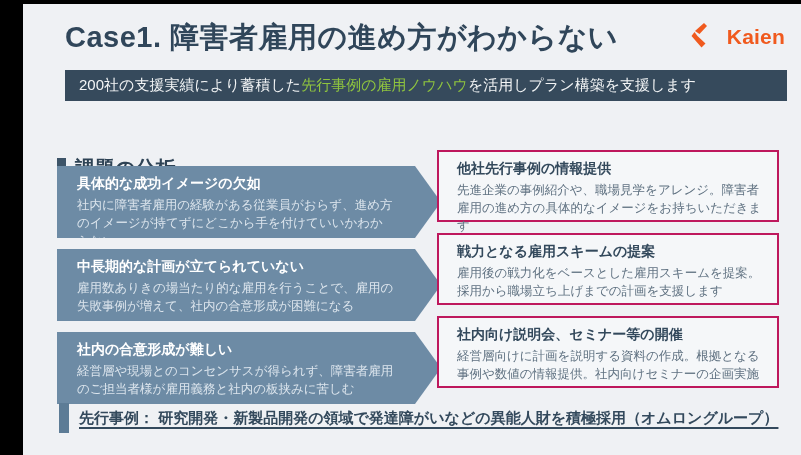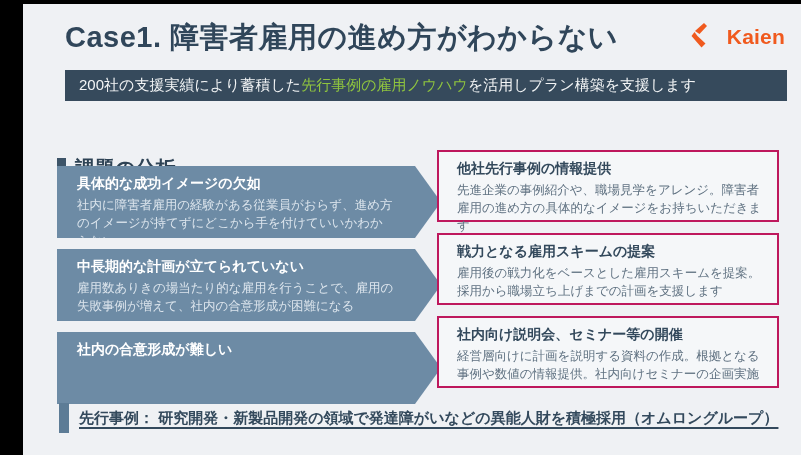--- a/index.html
+++ b/index.html
@@ -177,20 +177,21 @@
     <div class="p-title">中長期的な計画が立てられていない</div>
     <div class="p-body">雇用数ありきの場当たり的な雇用を行うことで、雇用の失敗事例が増えて、社内の合意形成が困難になる</div>
   </div>
   <div class="solution-box row-1">
     <div class="s-title">戦力となる雇用スキームの提案</div>
     <div class="s-body">雇用後の戦力化をベースとした雇用スキームを提案。採用から職場立ち上げまでの計画を支援します</div>
   </div>
 
   <div class="problem-box row-2">
     <div class="p-title">社内の合意形成が難しい</div>
+    <div class="p-body">経営層や現場とのコンセンサスが得られず、障害者雇用のご担当者様が雇用義務と社内の板挟みに苦しむ</div>
   </div>
   <div class="solution-box row-2">
     <div class="s-title">社内向け説明会、セミナー等の開催</div>
     <div class="s-body">経営層向けに計画を説明する資料の作成。根拠となる事例や数値の情報提供。社内向けセミナーの企画実施</div>
   </div>
 
   <div class="footer">
     <span class="footer-bar"></span>
     <span class="footer-text">先行事例： 研究開発・新製品開発の領域で発達障がいなどの異能人財を積極採用（オムロングループ）</span>
   </div>

